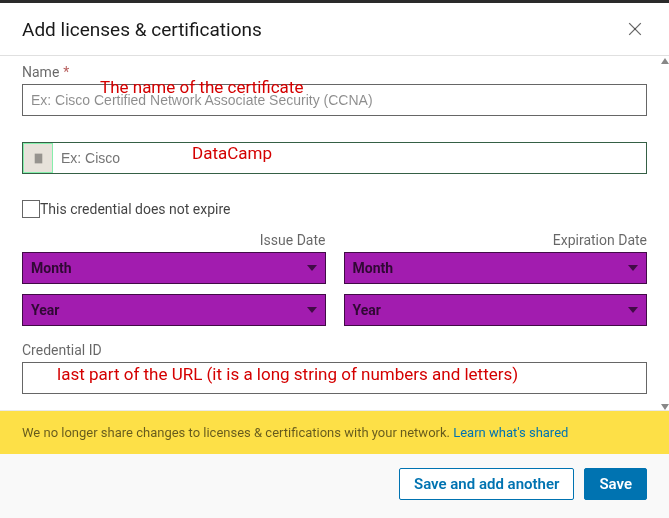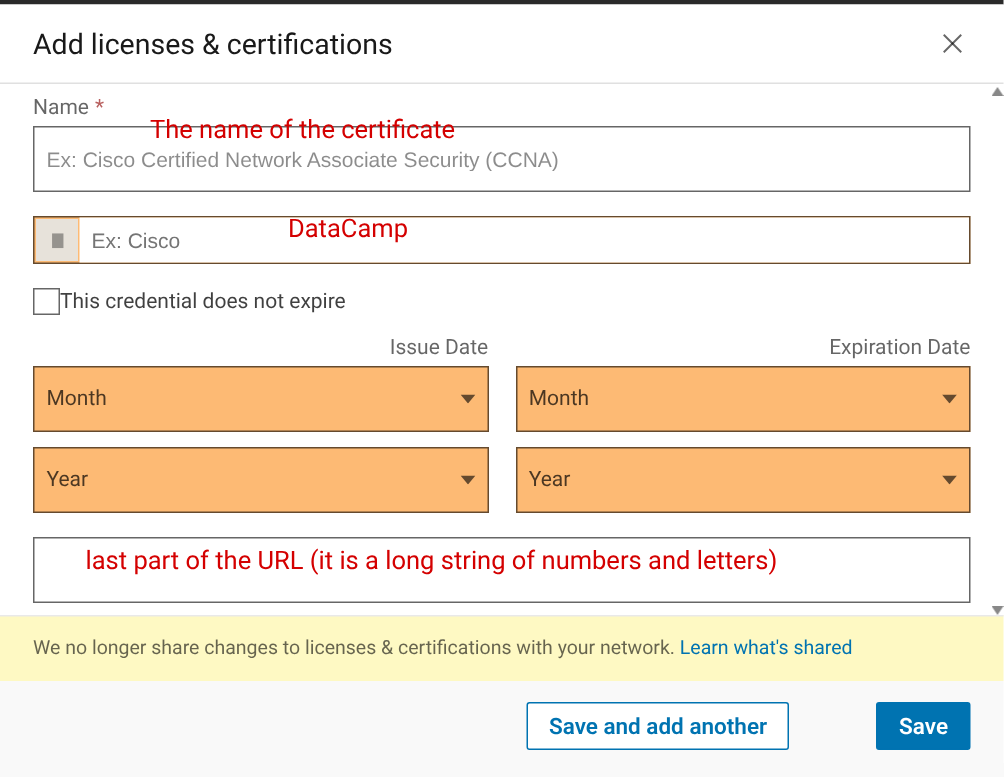--- a/index.html
+++ b/index.html
@@ -43,45 +43,45 @@
       color: rgba(0,0,0,0.6);
     }
     .close-btn svg { width: 20px; height: 20px; }
     .form-body {
       padding: 8px 22px 8px 22px;
       overflow-y: auto;
       flex: 1;
       position: relative;
     }
     .field-group {
-      margin-bottom: 16px;
+      margin-bottom: 26px;
     }
     .label {
       font-size: 14px;
       color: rgba(0,0,0,0.6);
       margin-bottom: 4px;
       display: block;
     }
     .asterisk { color: #b8605f; margin-left: 4px; font-size:14px;}
     .input {
       width: 100%;
-      height: 44px;
+      height: 32px;
       border: 1px solid rgba(0,0,0,0.6);
       padding: 4px 8px;
       font-size: 14px;
       color: rgba(0,0,0,0.9);
       background: #fff;
     }
     .input::placeholder { color: rgba(0,0,0,0.45); }
     .input-with-icon {
       display: flex;
       align-items: flex-start;
       border: 1px solid rgba(0,0,0,0.6);
       height: 32px;
-      background:#fdba74;
+      background:#86efac;
     }
     .org-icon {
       width: 28px;
       height: 28px;
       background: #e7e2da;
       margin: 1px;
       display:flex;
       align-items:center;
       justify-content:center;
       color: rgba(0,0,0,0.35);
@@ -114,46 +114,47 @@
       color: rgba(0,0,0,0.75);
     }
     .date-row {
       display: flex;
       gap: 18px;
       margin-bottom: 0;
     }
     .date-col { flex: 1; text-align: right; }
     .select {
       width: 100%;
-      height: 44px;
+      height: 32px;
       border: 1px solid rgba(0,0,0,0.6);
       padding: 4px 28px 4px 8px;
       font-size: 14px;
       color: rgba(0,0,0,0.7);
-      background: #fdba74;
+      background: #a21caf;
       position: relative;
       display:flex;
       align-items:center;
       cursor: pointer;
       margin-bottom: 10px;
+      font-weight: bold;
     }
     .select .chev {
       position: absolute;
       right: 8px;
       top: 50%;
       transform: translateY(-50%);
       color: rgba(0,0,0,0.6);
     }
     .select .chev svg{width:10px;height:6px;display:block;}
     .footer-info {
       padding: 14px 22px;
       font-size: 13px;
       color: rgba(0,0,0,0.6);
       border-top: 1px solid #e9e9e9;
-      background: #fef9c3;
+      background: #fde047;
     }
     .footer-info a { color: #0073b1; text-decoration: none; }
     .footer-actions {
       display: flex;
       justify-content: flex-end;
       gap: 10px;
       padding: 14px 22px 18px 22px;
       background:#f9f9f9;
     }
     .btn {
@@ -169,21 +170,20 @@
     .btn-secondary {
       background: #fff;
       border: 1px solid #0073b1;
       color: #0073b1;
       margin-left: 40px;
     }
     .btn-primary {
       background: #0073b1;
       border: 1px solid #0073b1;
       color: #fff;
-      margin-left: 48px;
     }
     
     .anno {
       position: absolute;
       color: #d40000;
       font-size: 17px;
       font-weight: 400;
       pointer-events: none;
       white-space: nowrap;
     }
@@ -282,20 +282,21 @@
           <span class="chev">
               <svg viewBox="0 0 10 6" fill="currentColor">
                 <path d="M0 0 L5 6 L10 0 Z"></path>
               </svg>
             </span>
         </div>
       </div>
     </div>
 
     <div class="field-group" style="margin-top:6px;">
+      <label class="label">Credential ID</label>
       <input class="input" style="">
       <div class="anno" style="left:57px; top:308px;">last part of the URL (it is a long string of numbers and letters)</div>
     </div>
 
     <div class="field-group">
       <label class="label">Credential URL</label>
 
     </div>
 
   </div>

